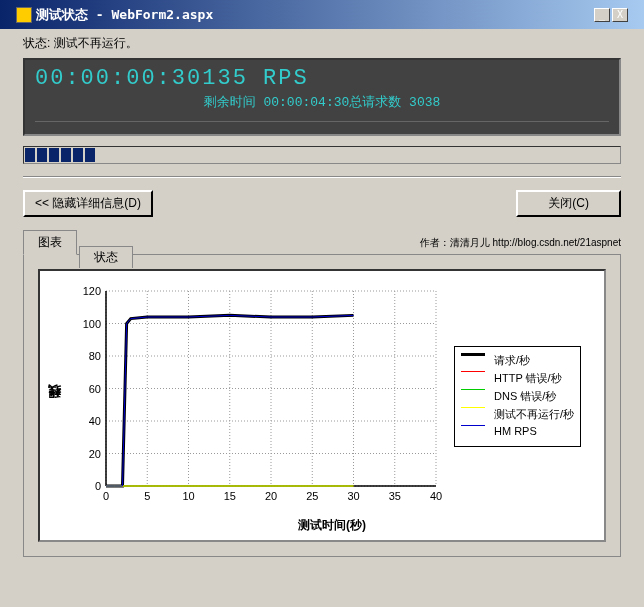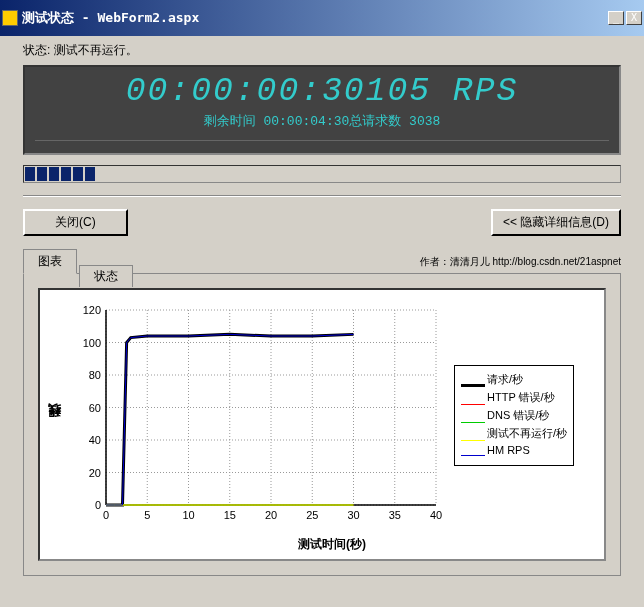--- a/index.html
+++ b/index.html
@@ -1,46 +1,46 @@
 <!DOCTYPE html>
 <html><head>
 <meta charset="utf-8">
 <style>
 * { box-sizing: border-box; margin: 0; padding: 0; }
 body { font-family: "SimSun", "Microsoft YaHei", sans-serif; font-size: 12px; background: #d4d0c8; width: 644px; height: 607px; overflow: hidden; }
-.titlebar { background: linear-gradient(to right, #0a246a, #a6caf0); color: #fff; height: 36px; display: flex; align-items: center; padding: 0 2px; }
+.titlebar { background: linear-gradient(to right, #0a246a, #a6caf0); color: #fff; height: 29px; display: flex; align-items: center; padding: 0 16px; }
 .titlebar-icon { width: 16px; height: 16px; margin-right: 4px; background: #ffcc00; border: 1px solid #666; display: inline-block; }
 .titlebar-text { flex: 1; font-weight: bold; font-family: monospace; font-size: 13px; }
 .titlebar-buttons { display: flex; gap: 2px; }
 .titlebar-btn { width: 16px; height: 14px; background: #d4d0c8; border: 1px solid #fff; border-right-color: #404040; border-bottom-color: #404040; font-family: monospace; font-size: 10px; text-align: center; line-height: 12px; cursor: pointer; }
 .content { padding: 6px 23px; }
 .status-line { margin-bottom: 6px; }
 .dark-panel { background: #424242; border: 2px inset #888; padding: 6px 10px; font-family: "Courier New", monospace; color: #3cc; }
-.dp-row1 { display: flex; justify-content: center; font-size: 33px; letter-spacing: 2px; font-family: "Courier New", monospace; font-style: italic; }
+.dp-row1 { display: flex; justify-content: flex-start; font-size: 22px; letter-spacing: 2px; font-family: "Courier New", monospace; }
 .dp-row2 { display: flex; justify-content: center; font-size: 13px; margin-top: 2px; }
 .dp-hr { border: 0; border-top: 1px solid #666; margin: 10px 0 6px; }
 .dp-row3 { display: flex; justify-content: space-between; font-size: 12px; }
 .progress { height: 18px; border: 1px inset #888; margin-top: 10px; background: #d4d0c8; display: flex; gap: 2px; padding: 1px; }
 .progress-seg { width: 10px; background: #0a246a; }
 .hr2 { border: 0; border-top: 1px solid #888; border-bottom: 1px solid #fff; margin: 12px 0; }
 .buttons-row { display: flex; justify-content: space-between; margin-bottom: 12px; }
 .win-btn { padding: 3px 30px; background: #d4d0c8; border: 2px outset #fff; border-right-color: #404040; border-bottom-color: #404040; font-size: 12px; cursor: pointer; font-family: inherit; }
 .tabs-row { display: flex; align-items: flex-end; border-bottom: 1px solid #888; position: relative; }
 .tab { padding: 3px 14px; background: #d4d0c8; border: 1px solid #888; border-bottom: none; margin-right: 2px; cursor: pointer; position: relative; top: 1px; }
 .tab.active { background: #d4d0c8; border-bottom: 1px solid #d4d0c8; top: 1px; z-index: 2; }
 .tab:not(.active) { top: 14px; padding: 2px 14px; }
 .credit { margin-left: auto; font-size: 10px; padding-bottom: 4px; }
 .chart-container { border: 1px solid #888; border-top: none; padding: 14px; background: #d4d0c8; }
 .chart-frame { background: #fff; border: 2px inset #888; padding: 10px 6px 6px; display: flex; }
 .ylabel-box { display: flex; align-items: center; width: 20px; }
 .ylabel { writing-mode: vertical-rl; transform: rotate(180deg); font-size: 13px; font-weight: bold; text-align: center; }
 .chart-main { flex: 1; }
 .chart-svg { display: block; }
 .legend { border: 1px solid #000; padding: 6px; font-size: 11px; background: #fff; }
-.legend-row { display: flex; align-items: flex-end; margin-bottom: 3px; white-space: nowrap; }
+.legend-row { display: flex; align-items: flex-start; margin-bottom: 3px; white-space: nowrap; gap: 7px; }
 .legend-swatch { width: 24px; height: 0; margin-right: 2px; }
 .xlabel { text-align: center; font-weight: bold; font-size: 12px; margin-top: 6px; }
 .chart-row { display: flex; align-items: center; gap: 8px; }
 </style>
 </head>
 <body>
 
 <div class="titlebar">
   <span class="titlebar-icon"></span>
   <span class="titlebar-text">测试状态 - WebForm2.aspx</span>
@@ -52,43 +52,43 @@
 
 <div class="content">
   <div class="status-line">
     <span>状态:</span>
     <span>测试不再运行。</span>
   </div>
 
   <div class="dark-panel">
     <div class="dp-row1">
       <span>00:00:00:30</span>
-      <span>105 RPS</span>
+      <span>135 RPS</span>
     </div>
     <div class="dp-row2">
       <span><span>剩余时间</span> <span>00:00:04:30</span></span>
       <span><span>总请求数</span> <span>3038</span></span>
     </div>
     <hr class="dp-hr">
   </div>
 
   <div class="progress">
     <div class="progress-seg"></div>
       <div class="progress-seg"></div>
       <div class="progress-seg"></div>
       <div class="progress-seg"></div>
       <div class="progress-seg"></div>
       <div class="progress-seg"></div>
   </div>
 
   <hr class="hr2">
 
   <div class="buttons-row">
+    <button class="win-btn" style="padding:3px 10px">&lt;&lt; 隐藏详细信息(D)</button>
     <button class="win-btn">关闭(C)</button>
-    <button class="win-btn" style="padding:3px 10px">&lt;&lt; 隐藏详细信息(D)</button>
   </div>
 
   <div class="tabs-row">
     <div class="tab active">图表</div>
     <div class="tab">状态</div>
     <div class="credit">作者：清清月儿 http://blog.csdn.net/21aspnet</div>
   </div>
 
   <div class="chart-container">
     <div class="chart-frame">

